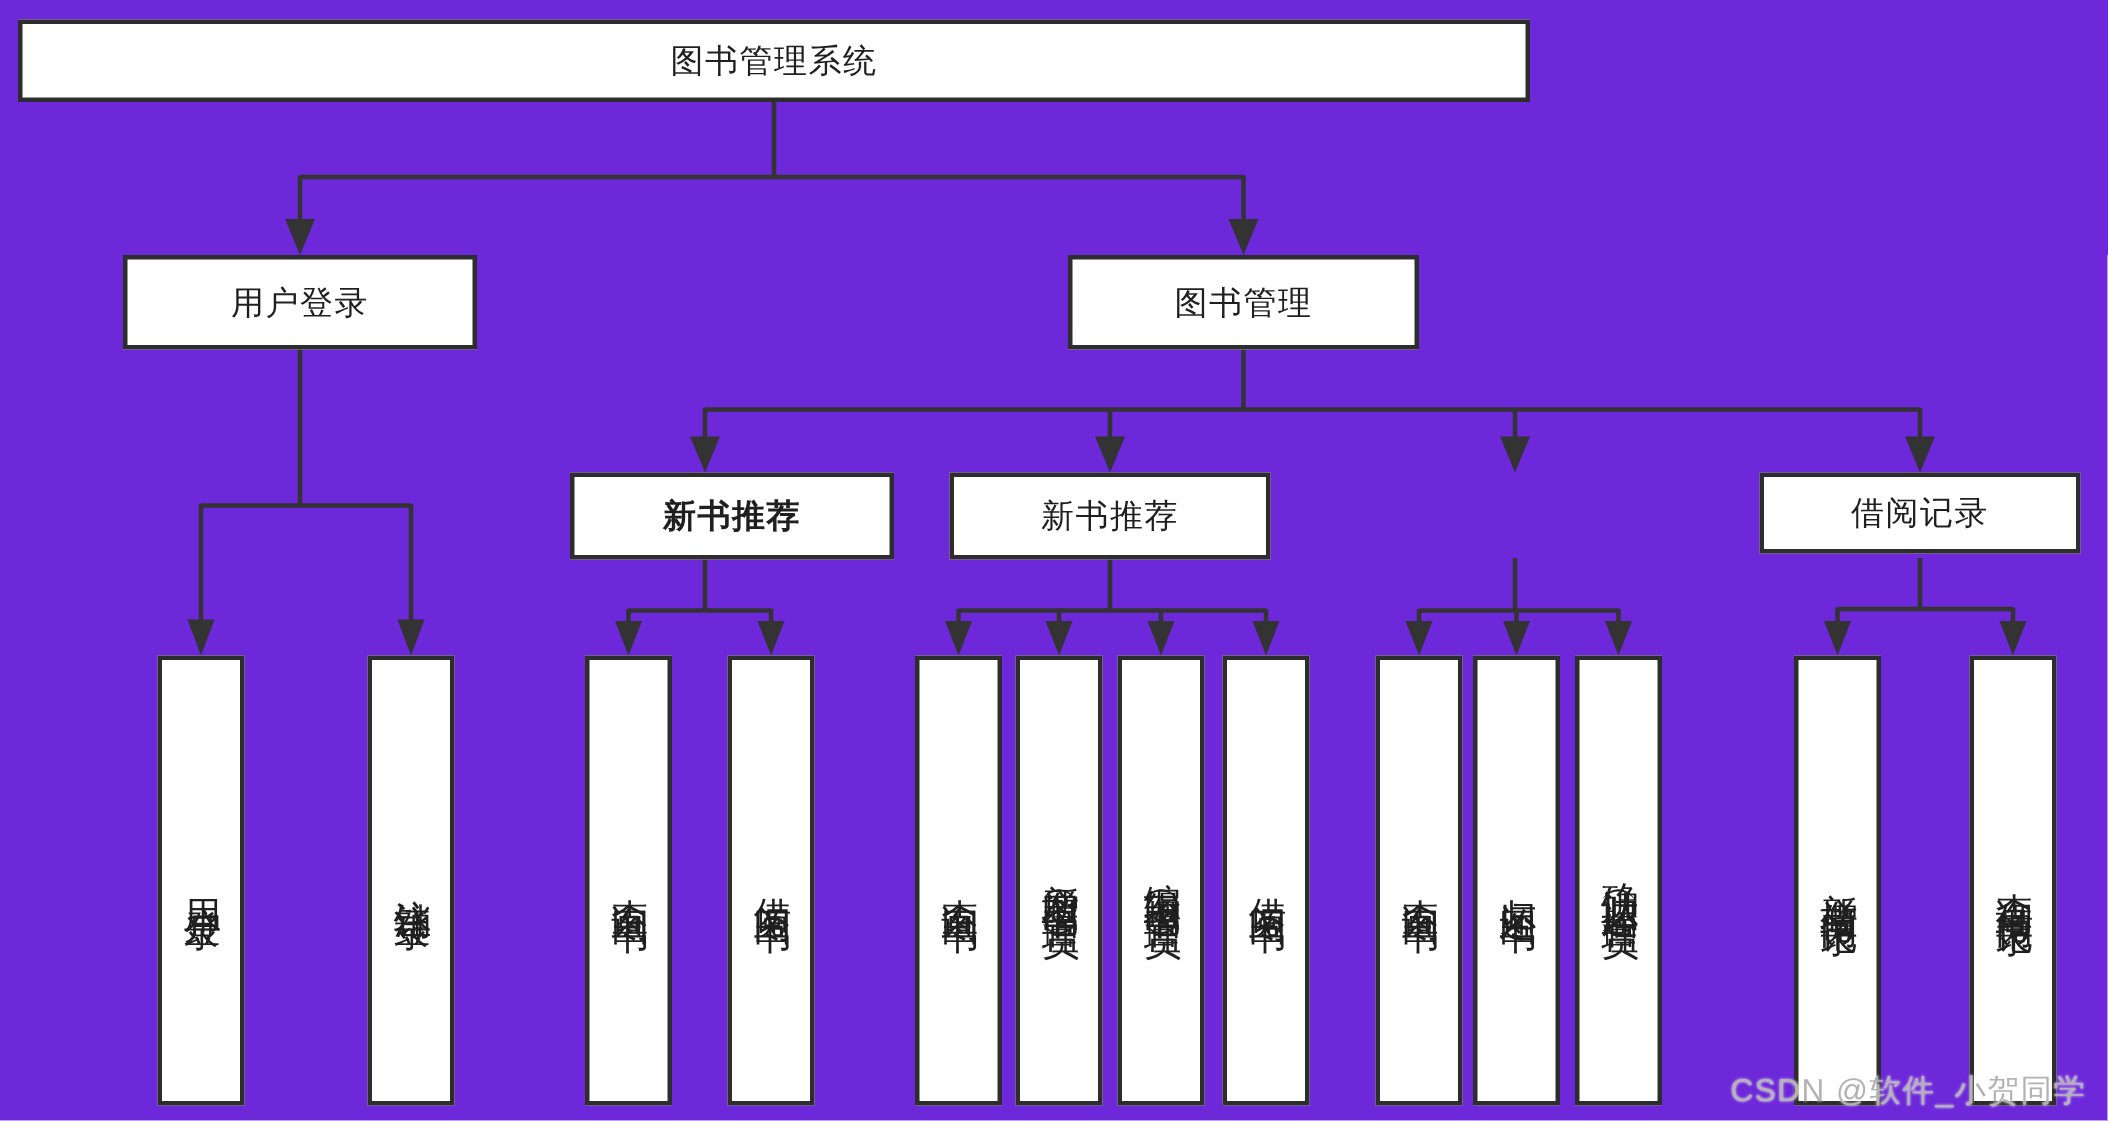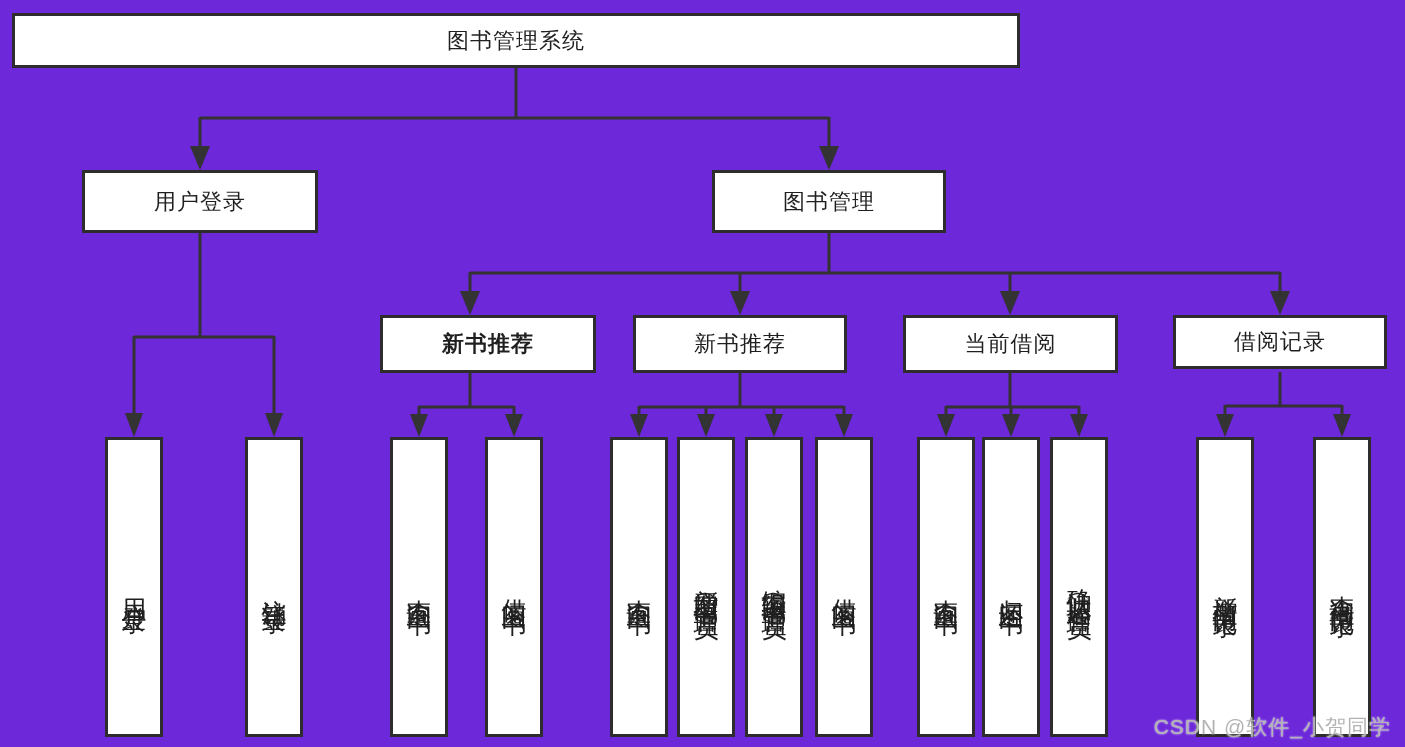--- a/index.html
+++ b/index.html
@@ -156,23 +156,20 @@
   <div class="box h" style="left:712px; top:170px; width:234px; height:63px;text-align:center;">
     <span>图书管理</span>
   </div>
 
   <div class="box h" style="left:380px; top:315px; width:216px; height:58px;font-weight:bold;">
     <span>新书推荐</span>
   </div>
   <div class="box h" style="left:633px; top:315px; width:214px; height:58px;">
     <span>新书推荐</span>
   </div>
-  <div class="box h" style="left:903px; top:315px; width:215px; height:58px;">
-    <span>当前借阅</span>
-  </div>
   <div class="box h" style="left:1173px; top:315px; width:214px; height:54px;">
     <span>借阅记录</span>
   </div>
 
   <div class="box v" style="left:105px;">
     <span>用户登录</span>
   </div>
   <div class="box v" style="left:245px;">
     <span>注销登录</span>
   </div>

